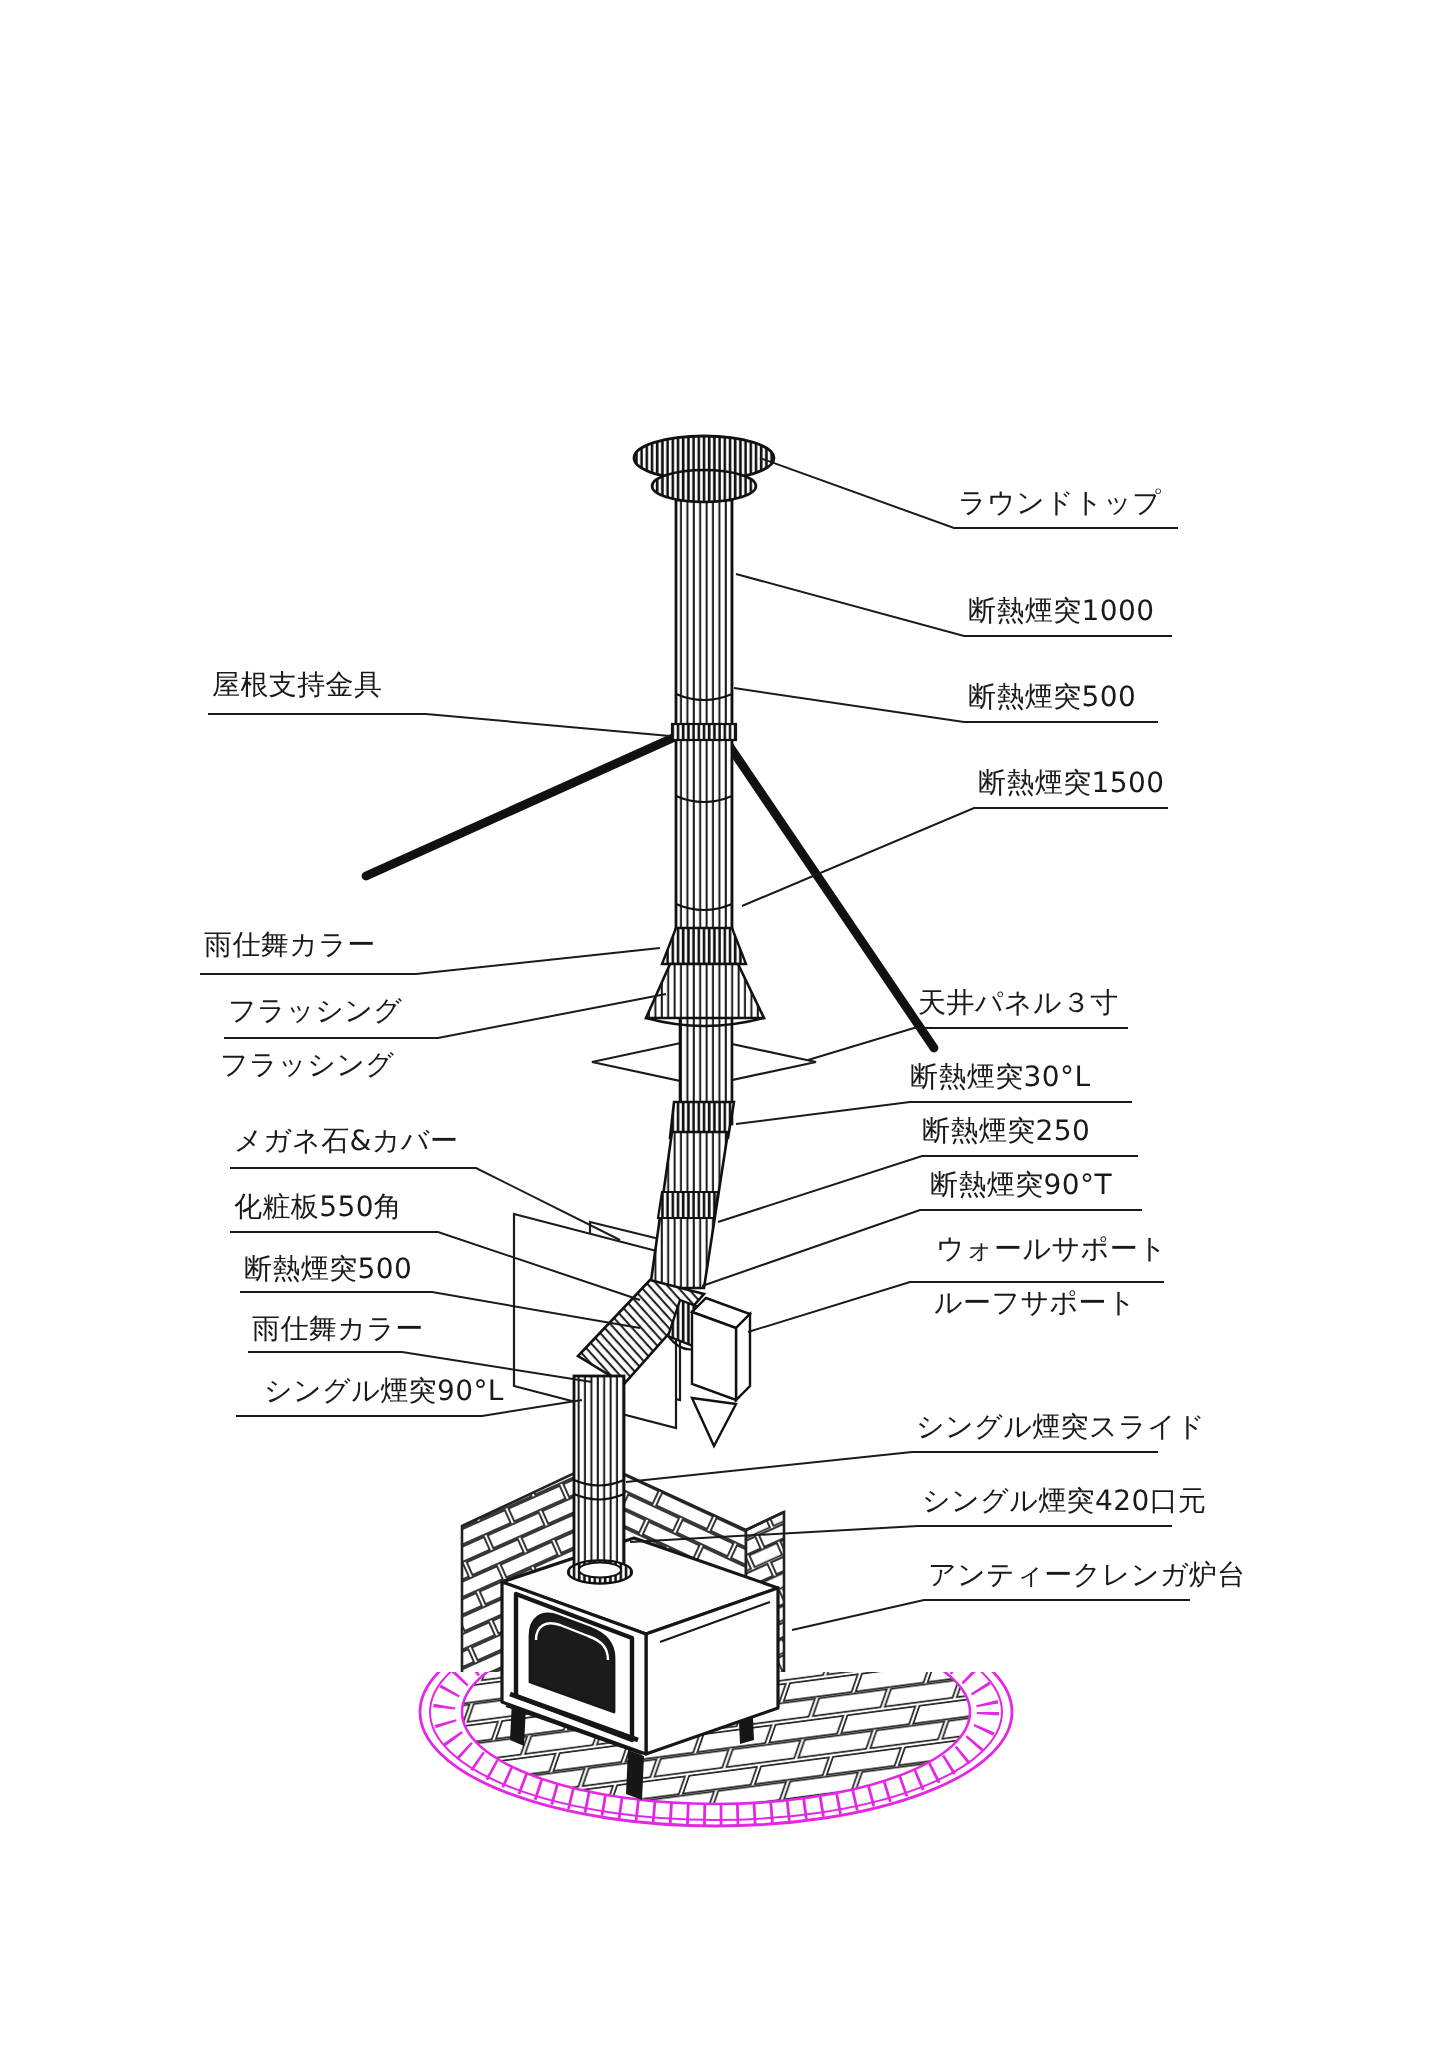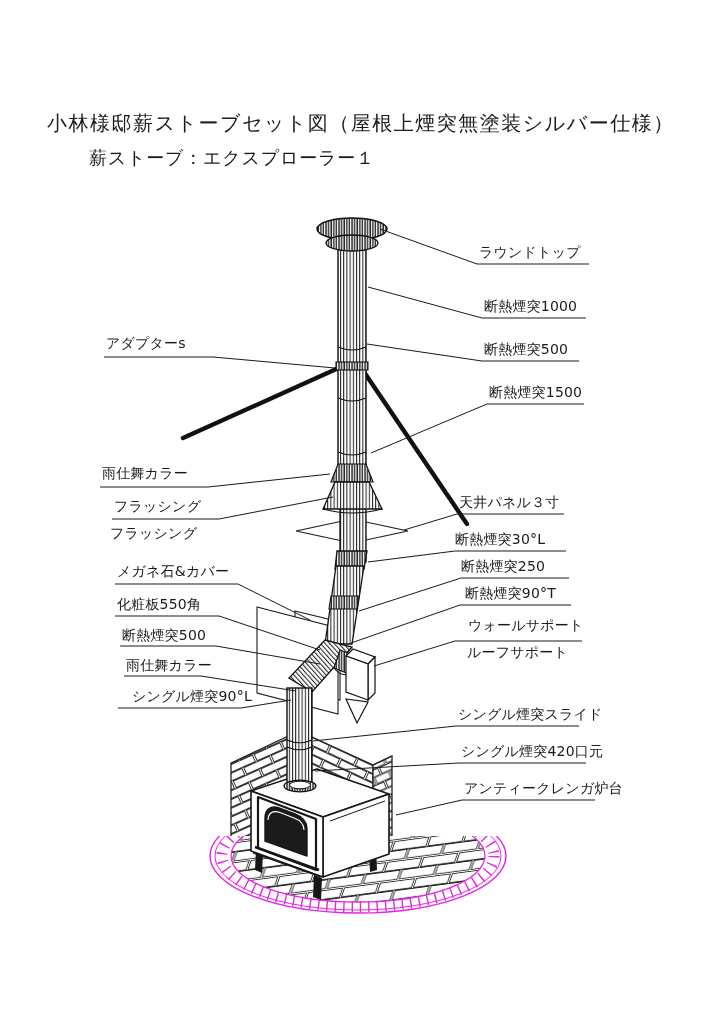--- a/index.html
+++ b/index.html
@@ -9,24 +9,22 @@
   .ttl1{left:47px;top:110px;font-size:20px;letter-spacing:1.5px;}
   .ttl2{left:89px;top:146px;font-size:18px;letter-spacing:.8px;}
   .lbl{position:absolute;font-size:14px;line-height:1.1;white-space:nowrap;letter-spacing:.2px;}
   svg{position:absolute;left:0;top:0;}
 </style>
 </head>
 <body>
 
 <div class="page">
 
-  <div class="ttl ttl1">小林様邸薪ストーブセット図（屋根上煙突無塗装シルバー仕様）</div>
-  <div class="ttl ttl2">薪ストーブ：エクスプローラー１</div>
 
-  <div class="lbl" style="left:106px;top:336px">アダプターs</div>
+  <div class="lbl" style="left:106px;top:336px">屋根支持金具</div>
   <div class="lbl" style="left:102px;top:466px">雨仕舞カラー</div>
   <div class="lbl" style="left:114px;top:499px">フラッシング</div>
   <div class="lbl" style="left:110px;top:526px">フラッシング</div>
   <div class="lbl" style="left:117px;top:564px">メガネ石&amp;カバー</div>
   <div class="lbl" style="left:117px;top:597px">化粧板550角</div>
   <div class="lbl" style="left:122px;top:628px">断熱煙突500</div>
   <div class="lbl" style="left:126px;top:658px">雨仕舞カラー</div>
   <div class="lbl" style="left:132px;top:689px">シングル煙突90°L</div>
 
   <div class="lbl" style="left:479px;top:245px">ラウンドトップ</div>

